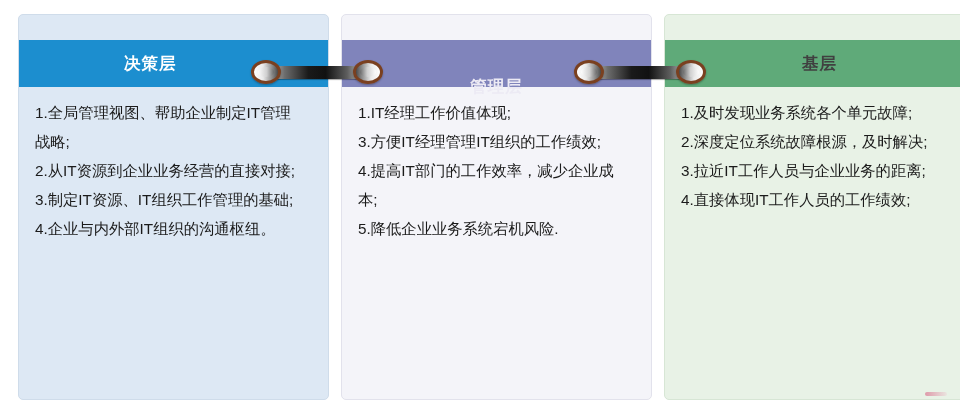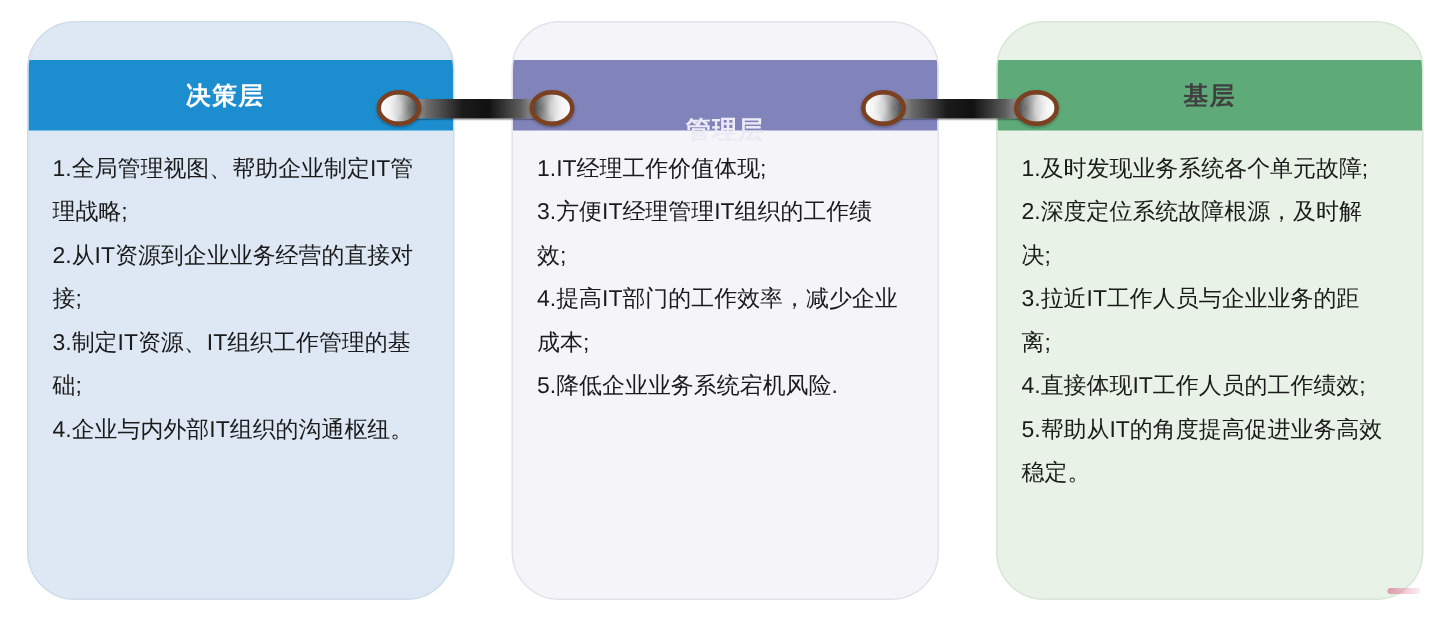--- a/index.html
+++ b/index.html
@@ -16,23 +16,23 @@
   .stage {
     position: relative;
     width: 960px;
     height: 416px;
   }
 
   
   .card {
     position: absolute;
     top: 14px;
-    width: 285px;
+    width: 311px;
     height: 386px;
-    border-radius: 32px;
+    border-radius: 5px;
     overflow: hidden;
     box-sizing: border-box;
   }
   .card.c1 { left: 18px;  background: #dde8f4; border: 1px solid #cfdcea; }
   .card.c2 { left: 341px; background: #f4f4f9; border: 1px solid #e2e2ec; }
   .card.c3 { left: 664px; background: #e8f2e6; border: 1px solid #d7e6d5; }
 
   .card-top-pad { height: 25px; }
 
   .card-header {
@@ -171,21 +171,20 @@
   <div class="card c3">
     <div class="card-top-pad"></div>
     <div class="card-header">
       <span class="card-title">基层</span>
     </div>
     <div class="card-body">
       <div class="body-line">1.及时发现业务系统各个单元故障;</div>
       <div class="body-line">2.深度定位系统故障根源，及时解决;</div>
       <div class="body-line">3.拉近IT工作人员与企业业务的距离;</div>
       <div class="body-line">4.直接体现IT工作人员的工作绩效;</div>
-      <div class="body-line">5.帮助从IT的角度提高促进业务高效稳定。</div>
     </div>
   </div>
 
   <div class="connector k1">
     <div class="chain-bar"></div>
     <div class="chain-ring left">
       <div class="ring-hole"></div>
     </div>
     <div class="chain-ring right">
       <div class="ring-hole"></div>

